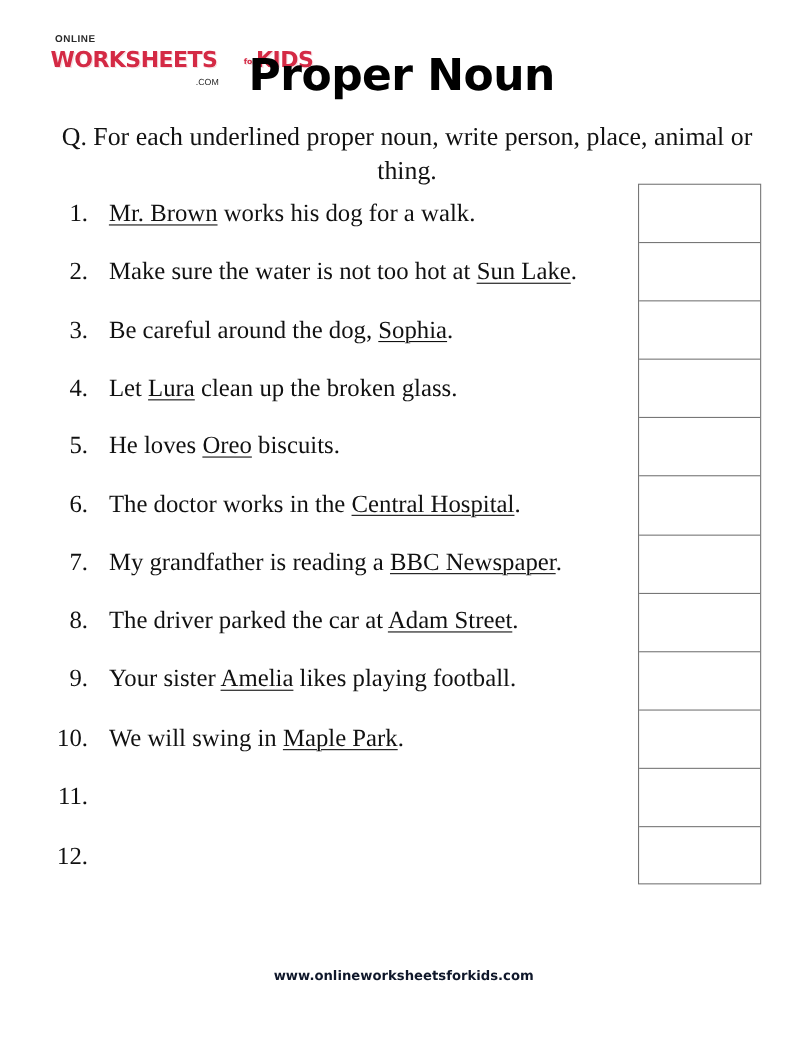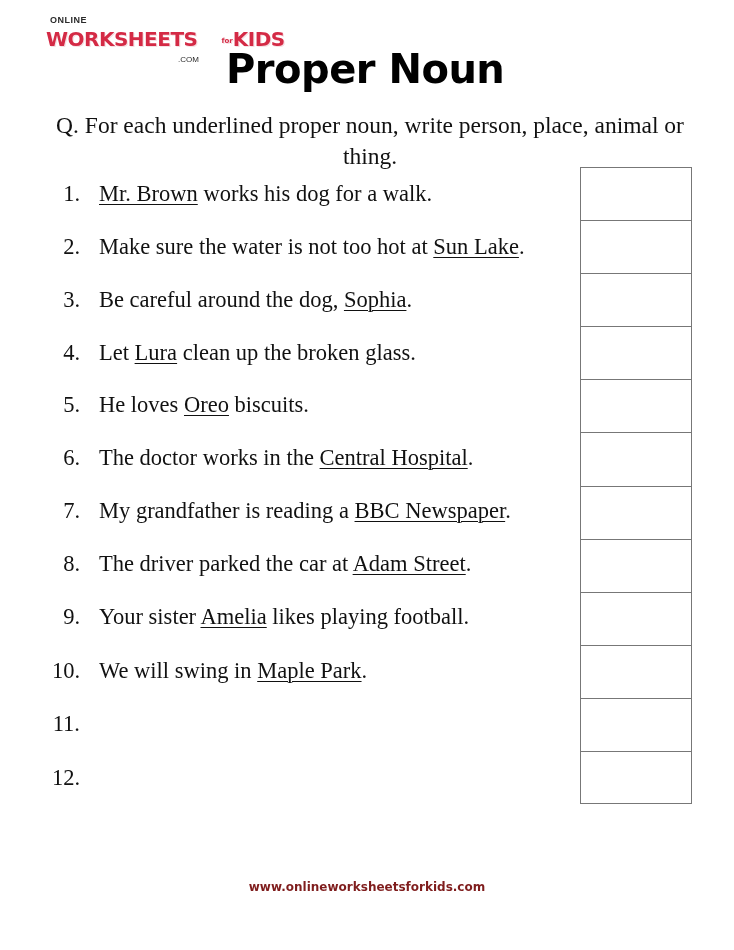--- a/index.html
+++ b/index.html
@@ -1,38 +1,38 @@
 <!DOCTYPE html>
 <html><head>
   <meta charset="utf-8">
   <style>
     html, body { margin: 0; padding: 0; background: #ffffff; }
     body { width: 734px; height: 950px; position: relative; overflow: hidden; color: #111; }
 
-    .logo { position: absolute; left: 46px; top: 15px; width: 165px; height: 56px; }
+    .logo { position: absolute; left: 46px; top: 30px; width: 165px; height: 56px; }
     .logo-online { position: absolute; left: 4px; top: 0; font-family: "Liberation Sans", sans-serif; font-weight: bold; font-size: 9px; letter-spacing: 0.5px; color: #2a2a2a; }
     .logo-main { position: absolute; left: 0; top: 12px; font-family: "DejaVu Sans", sans-serif; font-weight: bold; font-size: 20px; letter-spacing: -0.5px; color: #d42a45; white-space: nowrap; text-shadow: 0 0 2px #fff, 1px 1px 0 #f3d7dc; }
     .logo-main .for { font-size: 7px; vertical-align: middle; color: #d42a45; letter-spacing: 0; padding-left: 24px; }
     .logo-com { position: absolute; left: 132px; top: 40px; font-family: "Liberation Sans", sans-serif; font-size: 8px; color: #2a2a2a; }
 
     .title { position: absolute; left: 226px; top: 44px; font-family: "DejaVu Sans", sans-serif; font-weight: bold; font-size: 40px; letter-spacing: -0.5px; color: #000; line-height: 50px; }
 
     .question { position: absolute; left: 45px; top: 110px; width: 650px; font-family: "Liberation Serif", serif; font-size: 23.5px; line-height: 31px; color: #111; text-align: center; }
 
     .items { position: absolute; left: 0; top: 167px; width: 580px; }
     .item { position: absolute; left: 0; height: 53px; width: 580px; font-family: "Liberation Serif", serif; font-size: 22.5px; color: #111; }
     .item .num { position: absolute; right: 500px; top: 14px; text-align: right; white-space: nowrap; }
     .item .sentence { position: absolute; left: 99px; top: 14px; white-space: nowrap; }
     .item .pn { text-decoration: underline; text-underline-offset: 3px; text-decoration-thickness: 1px; }
 
     .answer-col { position: absolute; left: 580px; top: 167px; width: 112px; height: 637px; border: 1.5px solid #777; box-sizing: border-box; }
     .answer-box { height: 53.1px; box-sizing: border-box; border-bottom: 1.5px solid #777; }
     .answer-box:last-child { border-bottom: none; }
 
-    .footer { position: absolute; left: 0; width: 734px; top: 880px; text-align: center; font-family: "DejaVu Sans", sans-serif; font-weight: bold; font-size: 12px; color: #7f1d1d; }
+    .footer { position: absolute; left: 0; width: 734px; top: 880px; text-align: center; font-family: "DejaVu Sans", sans-serif; font-weight: bold; font-size: 12px; color: #0f172a; }
   </style>
 </head>
 <body>
 
 <div class="logo">
   <span class="logo-online">ONLINE</span>
   <span class="logo-main"><span>WORKSHEETS</span><span class="for">for</span><span>KIDS</span></span>
   <span class="logo-com">.COM</span>
 </div>
 

